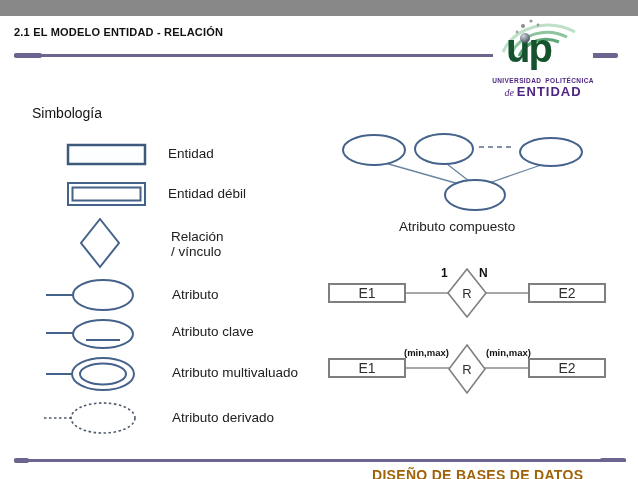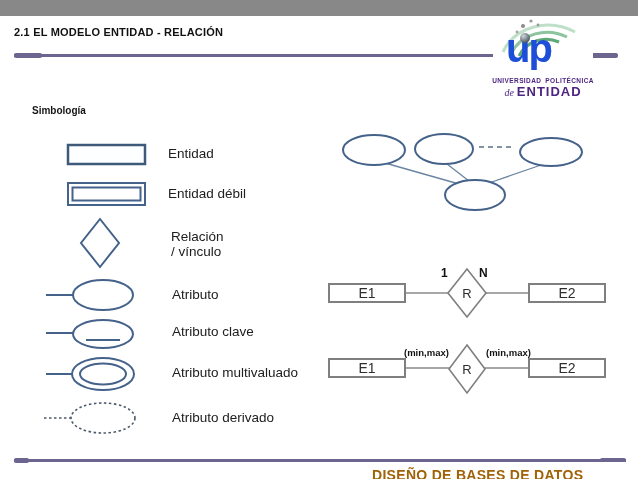--- a/index.html
+++ b/index.html
@@ -20,32 +20,32 @@
   .footer-rule{ left:14px; top:443px; width:612px; height:3px; }
   .footer-rule-cap-l{ left:14px; top:442px; width:15px; height:5px; border-radius:2px;}
   .footer-rule-cap-r{ left:600px; top:442px; width:26px; height:4px; border-radius:2px;}
 
   .page-title{
     position:absolute; left:30px; top:53px;
     font-size:24px; font-weight:bold; color:#141414; letter-spacing:-.2px;
   }
   .page-subtitle{
     position:absolute; left:32px; top:89px;
-    font-size:10px; font-weight:bold; color:#141414;
+    font-size:14px; font-weight:normal; color:#141414;
   }
 
   
   .logo{
     position:absolute; left:493px; top:2px; width:100px; height:86px;
     background:#fff; z-index:2;
   }
   .logo-arcs{ position:absolute; left:0; top:0; }
   .logo-monogram{
     position:absolute; left:13px; top:10px;
-    font-size:40px; font-weight:bold; color:#1d4ed8; letter-spacing:-2px;
+    font-size:40px; font-weight:bold; color:#14532d; letter-spacing:-2px;
     line-height:1;
   }
   .logo-sphere{
     position:absolute; left:27px; top:15px; width:10px; height:10px; border-radius:50%;
     background:radial-gradient(circle at 35% 30%, #cfd6dc, #5a6670 65%, #2e373f);
   }
   .logo-row1{
     position:absolute; left:0; top:59px; width:100%;
     display:flex; justify-content:center; align-items:center; gap:4px;
     font-size:6.5px; font-weight:bold; color:#4e2583; letter-spacing:.4px;
@@ -195,20 +195,21 @@
   </svg>
 
   <div class="lbl lbl-entidad">Entidad</div>
   <div class="lbl lbl-debil">Entidad débil</div>
   <div class="lbl lbl-relacion">Relación
 / vínculo</div>
   <div class="lbl lbl-atributo">Atributo</div>
   <div class="lbl lbl-clave">Atributo clave</div>
   <div class="lbl lbl-derivado">Atributo derivado</div>
   <div class="lbl lbl-multi">Atributo multivaluado</div>
+  <div class="lbl lbl-compuesto">Atributo compuesto</div>
 
   <div class="er-box-lbl r1-e1">E1</div>
   <div class="er-box-lbl r1-e2">E2</div>
   <div class="er-box-lbl r1-r">R</div>
   <div class="card card-1">1</div>
   <div class="card card-n">N</div>
 
   <div class="er-box-lbl r2-e1">E1</div>
   <div class="er-box-lbl r2-e2">E2</div>
   <div class="er-box-lbl r2-r">R</div>

